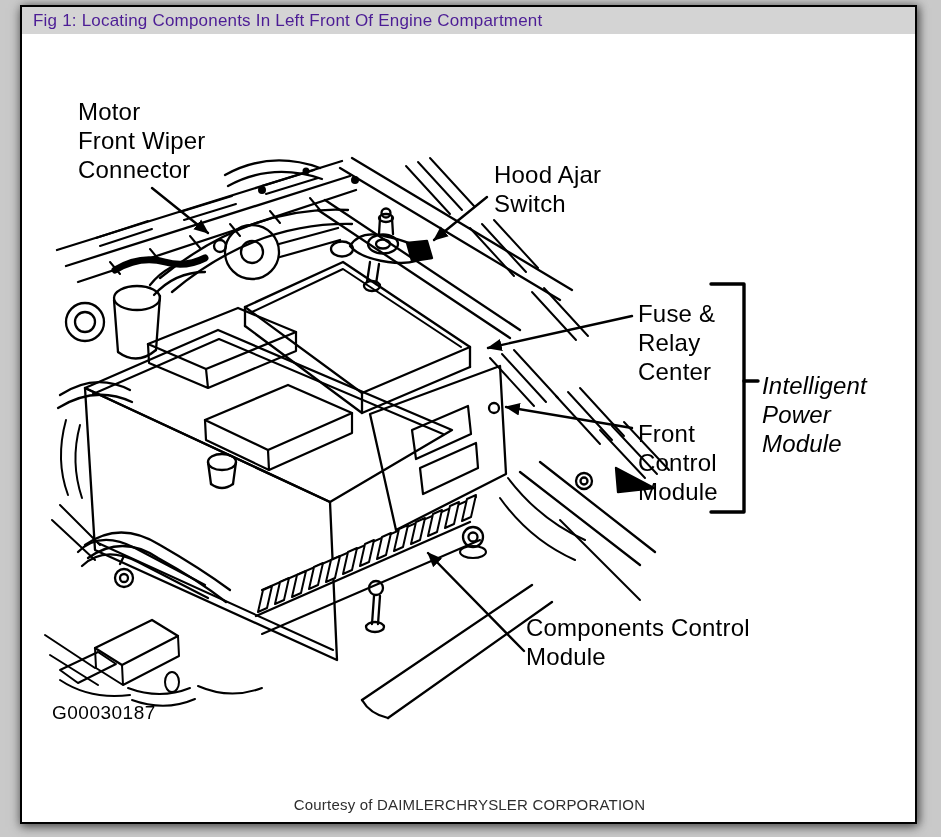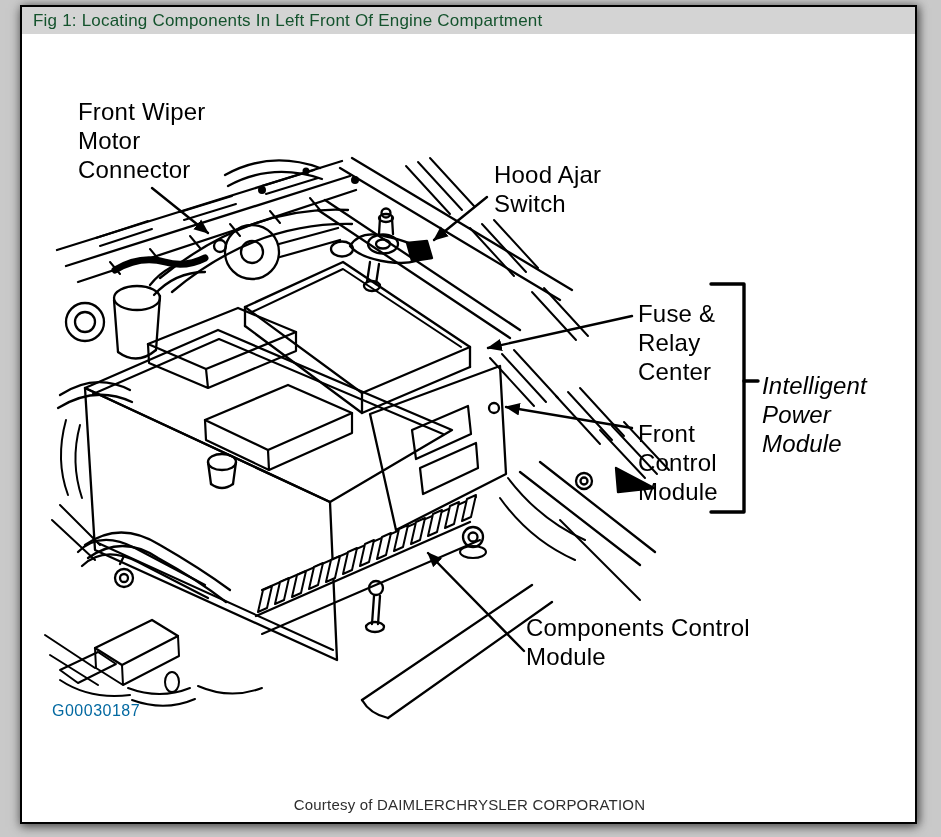--- a/index.html
+++ b/index.html
@@ -17,28 +17,28 @@
     box-shadow:0 3px 10px rgba(0,0,0,.5), 3px 0 8px rgba(0,0,0,.35);
     box-sizing:border-box;
   }
   .titlebar{
     position:absolute;left:0;top:0;right:0;height:27px;
     background:#d4d4d4;
     display:flex;align-items:center;
     padding-left:11px;
   }
   .titlebar-text{
-    font-size:17px;color:#14532d;letter-spacing:.2px;white-space:nowrap;
+    font-size:17px;color:#4c1d95;letter-spacing:.2px;white-space:nowrap;
   }
   svg.art{position:absolute;left:0;top:0;width:941px;height:837px;pointer-events:none;}
   .callout{
     position:absolute;color:#000;font-size:24px;line-height:29px;
     white-space:nowrap;letter-spacing:.2px;
   }
-  .graphic-id{position:absolute;left:52px;top:702px;font-size:16px;color:#0369a1;letter-spacing:.5px;}
+  .graphic-id{position:absolute;left:52px;top:702px;font-size:19px;color:#000000;letter-spacing:.5px;}
   .courtesy{
     position:absolute;left:20px;top:796px;width:899px;text-align:center;
     font-size:15px;color:#2e2e2e;letter-spacing:.2px;
   }
   .ln{display:block;}
 </style>
 </head>
 <body>
 
 <div class="stage">
@@ -187,22 +187,22 @@
       <line x1="524" y1="651" x2="428" y2="553" marker-end="url(#arw)"></line>
     </g>
 
     <g stroke-width="3.4">
       <path d="M711,284 L744,284 L744,512 L711,512"></path>
       <line x1="744" y1="381" x2="758" y2="381"></line>
     </g>
   </svg>
 
   <div class="callout" style="left:78px;top:97px;">
+    <span class="ln">Motor</span>
     <span class="ln">Front Wiper</span>
-    <span class="ln">Motor</span>
     <span class="ln">Connector</span>
   </div>
 
   <div class="callout" style="left:494px;top:152px;margin-top:8px;">
     <span class="ln">Hood Ajar</span>
     <span class="ln">Switch</span>
   </div>
 
   <div class="callout" style="left:638px;top:299px;">
     <span class="ln">Fuse &amp;</span>

